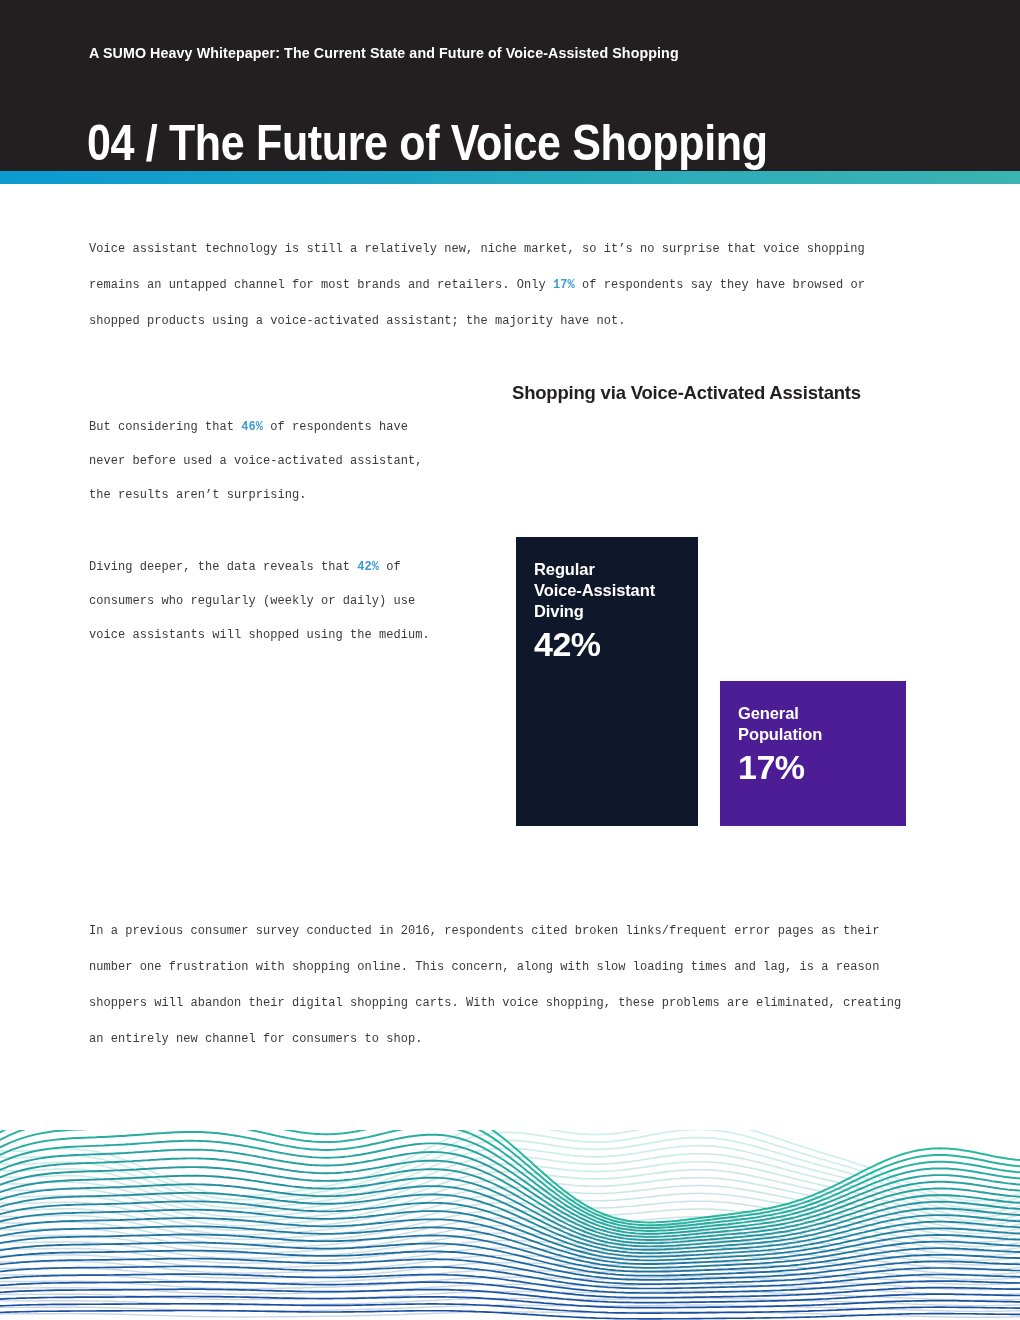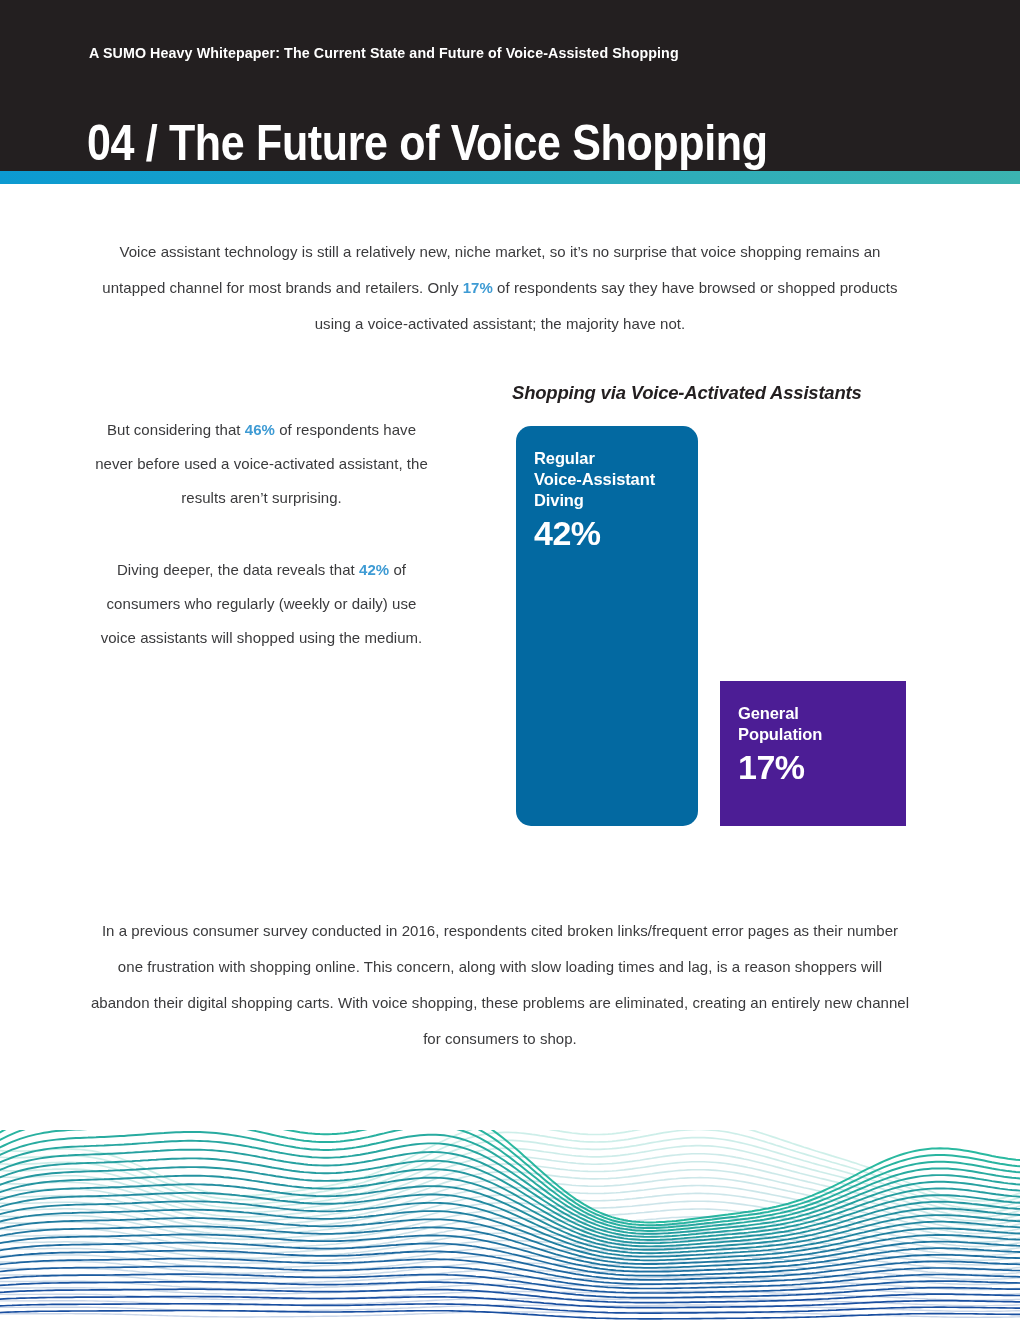--- a/index.html
+++ b/index.html
@@ -57,25 +57,24 @@
     top: 171px;
     width: 1020px;
     height: 13px;
     background: linear-gradient(90deg, #0c9ad1 0%, #1aa3c6 35%, #2eadb9 68%, #3bb3b0 100%);
   }
 
   
   .para {
     position: absolute;
     color: #3a3a3c;
-    font-size: 15px;
+    font-size: 12px;
     line-height: 36px;
-    font-family: Liberation Sans, sans-serif;
+    font-family: Liberation Mono, monospace;
     letter-spacing: 0.05px;
-    text-align: center;
   }
   .accent { color: #3e9bd4; font-weight: 700; }
 
   #intro-paragraph {
     left: 89px;
     top: 219px;
     width: 822px;
   }
   #left-col-para-1 {
     left: 89px;
@@ -107,41 +106,39 @@
   #chart-title {
     position: absolute;
     left: 0;
     top: 0;
     font-size: 18.5px;
     font-weight: 700;
     color: #231f20;
     white-space: nowrap;
     font-family: "Liberation Sans", sans-serif;
     letter-spacing: -0.2px;
-    font-style: italic;
   }
   #chart-plot {
     position: absolute;
     left: 0;
     top: 0;
     width: 400px;
     height: 450px;
   }
   .bar {
     position: absolute;
     bottom: 6px;
     box-sizing: border-box;
     padding: 22px 0 0 18px;
   }
   #bar-regular-users {
     left: 4px;
     width: 182px;
-    height: 400px;
-    background: #0369a1;
-    border-radius: 15px;
+    height: 289px;
+    background: #0f172a;
   }
   #bar-general-population {
     left: 208px;
     width: 186px;
     height: 145px;
     background: #4c1d95;
   }
   .bar-label {
     color: #ffffff;
     font-size: 16.5px;

